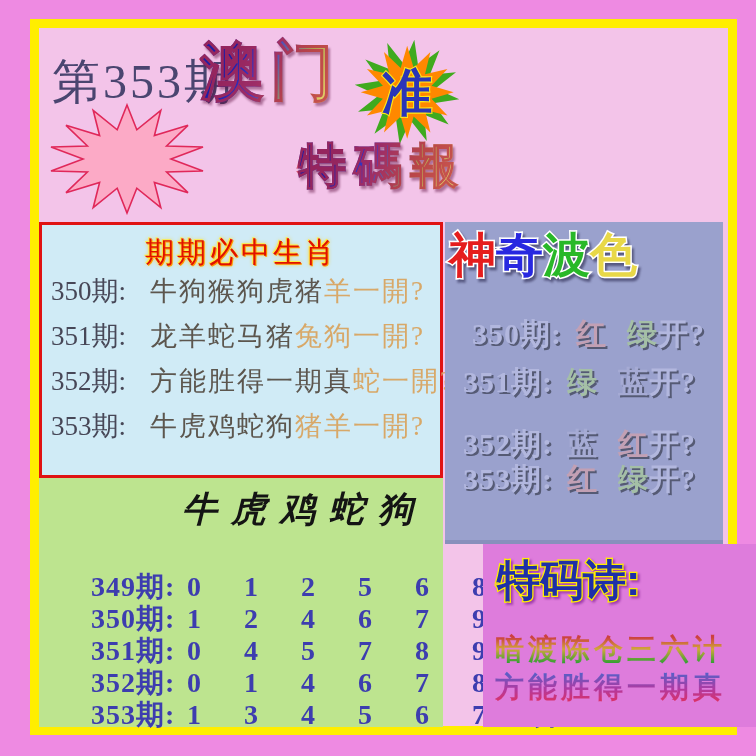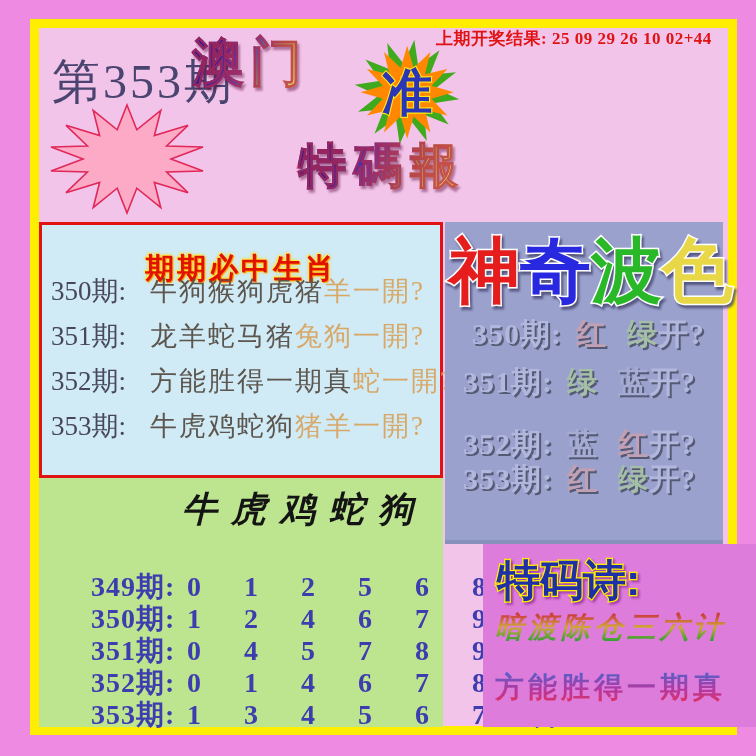--- a/index.html
+++ b/index.html
@@ -11,41 +11,41 @@
   
   .result-line{position:absolute;left:436px;top:27px;font-size:17px;font-weight:bold;
                color:#e01212;letter-spacing:.5px;white-space:nowrap;}
   .issue-no{position:absolute;left:52px;top:50px;font-size:48px;color:#4a4570;
             letter-spacing:3px;white-space:nowrap;}
   .title-3d{font-weight:bold;white-space:nowrap;
             background:linear-gradient(115deg,#1d1da6 25%,#3d3dcc 45%,#b0a050 68%,#decd66 85%);
             -webkit-background-clip:text;background-clip:text;color:transparent;
             -webkit-text-stroke:1px rgba(190,40,70,.75);
             filter:drop-shadow(2px 3px 1px rgba(90,10,60,.45));}
-  .title-macau{position:absolute;left:192px;top:28px;font-size:52px;letter-spacing:6px;}
+  .title-macau{position:absolute;left:200px;top:28px;font-size:64px;letter-spacing:6px;}
   .title-special{position:absolute;left:298px;top:134px;font-size:48px;letter-spacing:8px;}
   .badge{position:absolute;left:352px;top:33px;width:110px;height:118px;}
   .pink-star{position:absolute;left:46px;top:103px;width:162px;height:112px;}
 
   
   .zodiac-box{position:absolute;left:39px;top:222px;width:398px;height:250px;
               background:#d0ebf6;border:3px solid #e01212;}
-  .zodiac-header{margin:24px auto 0;text-align:center;font-size:29px;font-weight:bold;
+  .zodiac-header{margin:8px auto 0;text-align:center;font-size:29px;font-weight:normal;
                  color:#e01100;letter-spacing:3px;
                  text-shadow:1px 1px 0 #ff9900,-1px -1px 0 #ffee44,0 0 4px #ffcc00;}
   .zodiac-row{position:absolute;left:9px;font-size:27px;white-space:nowrap;}
   .zodiac-row .zr-label{display:inline-block;width:99px;color:#474757;}
   .zodiac-row .zr-main{color:#5c564e;letter-spacing:2px;}
   .zodiac-row .zr-tail{color:#d8a868;letter-spacing:2px;}
   .zr-0{top:48px;} .zr-1{top:93px;} .zr-2{top:138px;} .zr-3{top:183px;}
 
   
   .wave-box{position:absolute;left:445px;top:222px;width:278px;height:318px;
             background:#9aa1cd;border-bottom:4px solid #8890bc;}
-  .wave-title{position:absolute;left:4px;top:2px;font-size:71px;font-weight:bold;
+  .wave-title{position:absolute;left:4px;top:2px;font-size:47px;font-weight:bold;
               font-family:"Liberation Sans","DejaVu Sans",sans-serif;white-space:nowrap;
               filter:drop-shadow(2px 3px 1px rgba(70,70,110,.8));}
   .wave-title span{-webkit-text-stroke:3px #ffffff;paint-order:stroke fill;}
   .wt-0{color:#e51d1d;} .wt-1{color:#2828e0;} .wt-2{color:#28b828;} .wt-3{color:#e8d848;}
   .wave-row{position:absolute;left:18px;font-size:30px;font-weight:bold;white-space:nowrap;
             color:#b2b7de;text-shadow:2px 2px 0 #555a74;letter-spacing:1px;}
   .wave-row .wc1{margin-left:14px;} .wave-row .wc2{margin-left:20px;}
   .tint-red{color:#c2a0b4;} .tint-green{color:#a4bfa6;} .tint-blue{color:#a6abd4;}
   .wr-0{top:92px;margin-left:9px;} .wr-1{top:140px;} .wr-2{top:202px;} .wr-3{top:237px;}
 
@@ -63,33 +63,32 @@
   .tr-0{top:58px;} .tr-1{top:90px;} .tr-2{top:122px;} .tr-3{top:154px;} .tr-4{top:186px;}
 
   
   .poem-box{position:absolute;left:445px;top:544px;width:278px;height:183px;background:#de7cdc;margin-left:38px;}
   .poem-title{position:absolute;left:14px;top:8px;font-size:43px;font-weight:bold;
               font-family:"Liberation Sans","DejaVu Sans",sans-serif;color:#1e2fa8;
               -webkit-text-stroke:2.5px #ffee00;paint-order:stroke fill;
               filter:drop-shadow(2px 2px 1px rgba(120,20,140,.6));white-space:nowrap;}
   .poem-line{position:absolute;left:12px;font-size:29px;font-weight:bold;letter-spacing:4px;
              white-space:nowrap;-webkit-background-clip:text;background-clip:text;color:transparent;}
-  .poem-line1{top:64px;background-image:linear-gradient(180deg,#cc4040 18%,#d0a838 48%,#35a035 82%);font-style:italic;}
+  .poem-line1{top:86px;background-image:linear-gradient(180deg,#cc4040 18%,#d0a838 48%,#35a035 82%);}
   .poem-line2{top:124px;background-image:linear-gradient(180deg,#5560c8 12%,#b03aa2 52%,#e0305e 88%);}
 
   .badge-kanji{font-size:46px;font-weight:bold;fill:#2a35b8;stroke:#ffe818;stroke-width:2px;
                paint-order:stroke fill;font-family:"Liberation Serif",serif;}
 </style>
 </head>
 <body>
 
 <div class="stage">
   <div class="frame"></div>
 
-  <div class="result-line">上期开奖结果: 25 09 29 26 10 02+44</div>
 
   <div class="issue-no">第353期</div>
 
   <div class="title-3d title-macau">澳门</div>
 
   <svg class="badge" viewBox="0 0 100 106" aria-hidden="true">
     <g transform="translate(0,3)">
       <polygon transform="rotate(8 50 50)" points="50,2 56.7,24.9 74,8.4 68.4,31.6 91.6,26 75.1,43.3 98,50 75.1,56.7 91.6,74 68.4,68.4 74,91.6 56.7,75.1 50,98 43.3,75.1 26,91.6 31.6,68.4 8.4,74 24.9,56.7 2,50 24.9,43.3 8.4,26 31.6,31.6 26,8.4 43.3,24.9" fill="#3faa1e"></polygon>
       <polygon points="50,2 56.7,24.9 74,8.4 68.4,31.6 91.6,26 75.1,43.3 98,50 75.1,56.7 91.6,74 68.4,68.4 74,91.6 56.7,75.1 50,98 43.3,75.1 26,91.6 31.6,68.4 8.4,74 24.9,56.7 2,50 24.9,43.3 8.4,26 31.6,31.6 26,8.4 43.3,24.9" fill="#ff8800" transform="scale(0.88) translate(7,7)"></polygon>
       <text class="badge-kanji" x="50" y="66" text-anchor="middle">准</text>

